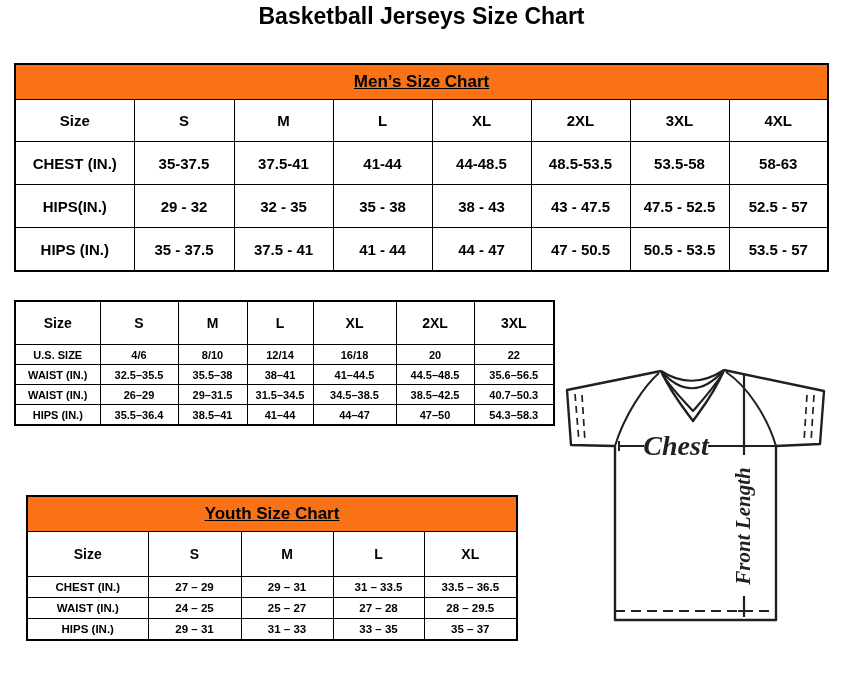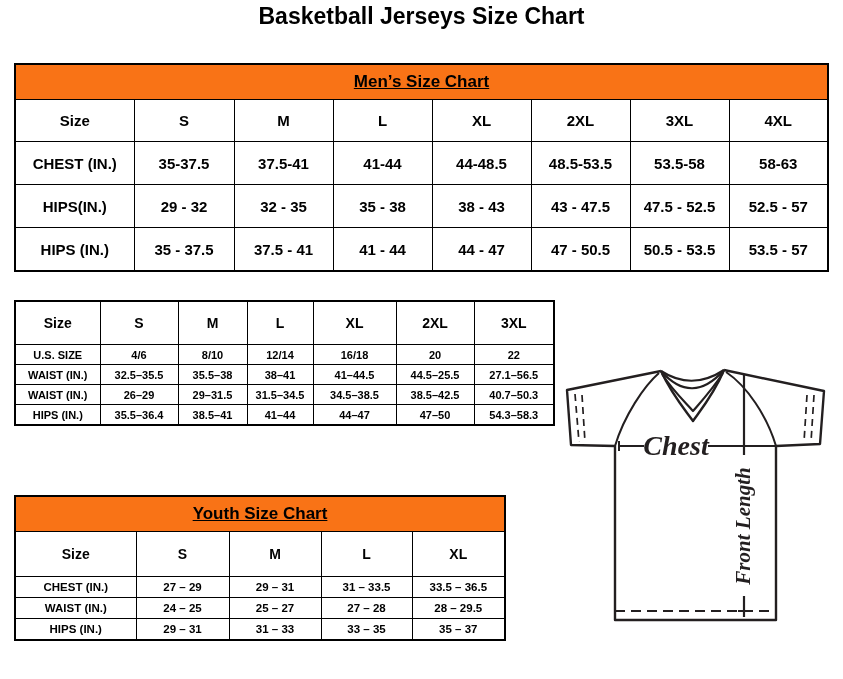--- a/index.html
+++ b/index.html
@@ -22,21 +22,21 @@
   td.title-bar{background:#f97316;font-size:17px;height:34px;text-decoration:underline;}
   
   table.mens{left:14px;top:63px;width:815px;}
   .mens .size-row th{height:41px;font-size:15px;}
   .mens .data-row td{height:42px;font-size:15px;}
   
   table.womens{left:14px;top:300px;width:539px;}
   .womens .size-row th{height:42px;font-size:14px;}
   .womens .data-row td{height:19px;font-size:11px;}
   
-  table.youth{left:14px;top:495px;width:492px;}
+  table.youth{left:26px;top:495px;width:492px;}
   .youth .size-row th{height:44px;font-size:14px;}
   .youth .data-row td{height:20px;font-size:11.5px;}
   
   .jersey-figure{position:absolute;left:556px;top:358px;width:286px;height:272px;margin:0;}
   .jersey-figure svg{display:block;width:100%;height:100%;}
   .corner-artifact{position:absolute;background:#c9c9c9;}
   .corner-artifact.left{left:0px;top:676px;width:26px;height:3px;}
   .corner-artifact.right{left:813px;top:673px;width:30px;height:3px;}
 </style>
 </head>
@@ -132,22 +132,22 @@
           <td>16/18</td>
           <td>20</td>
           <td>22</td>
         </tr>
         <tr class="data-row">
           <td class="row-label">WAIST (IN.)</td>
           <td>32.5–35.5</td>
           <td>35.5–38</td>
           <td>38–41</td>
           <td>41–44.5</td>
-          <td>44.5–25.5</td>
-          <td>27.1–56.5</td>
+          <td>44.5–48.5</td>
+          <td>35.6–56.5</td>
         </tr>
         <tr class="data-row">
           <td class="row-label">WAIST (IN.)</td>
           <td>26–29</td>
           <td>29–31.5</td>
           <td>31.5–34.5</td>
           <td>34.5–38.5</td>
           <td>38.5–42.5</td>
           <td>40.7–50.3</td>
         </tr>

